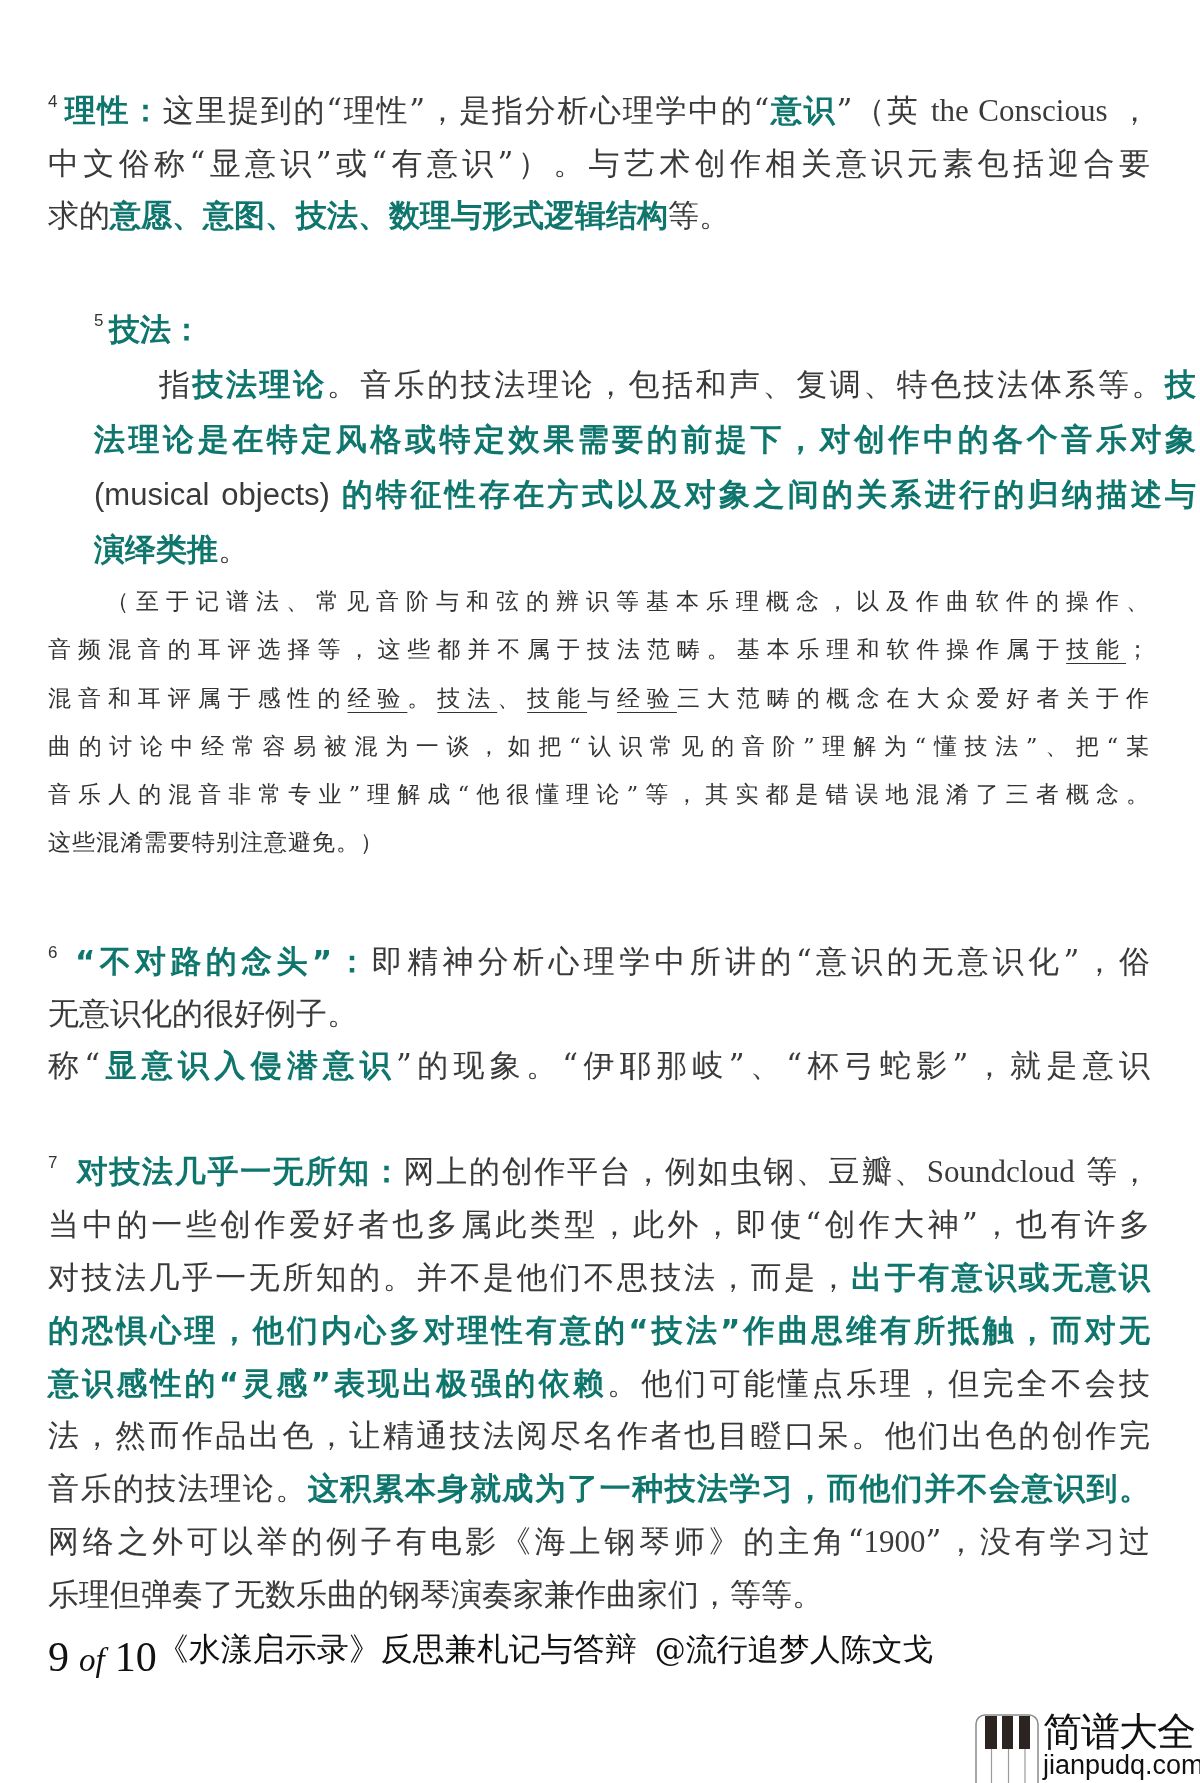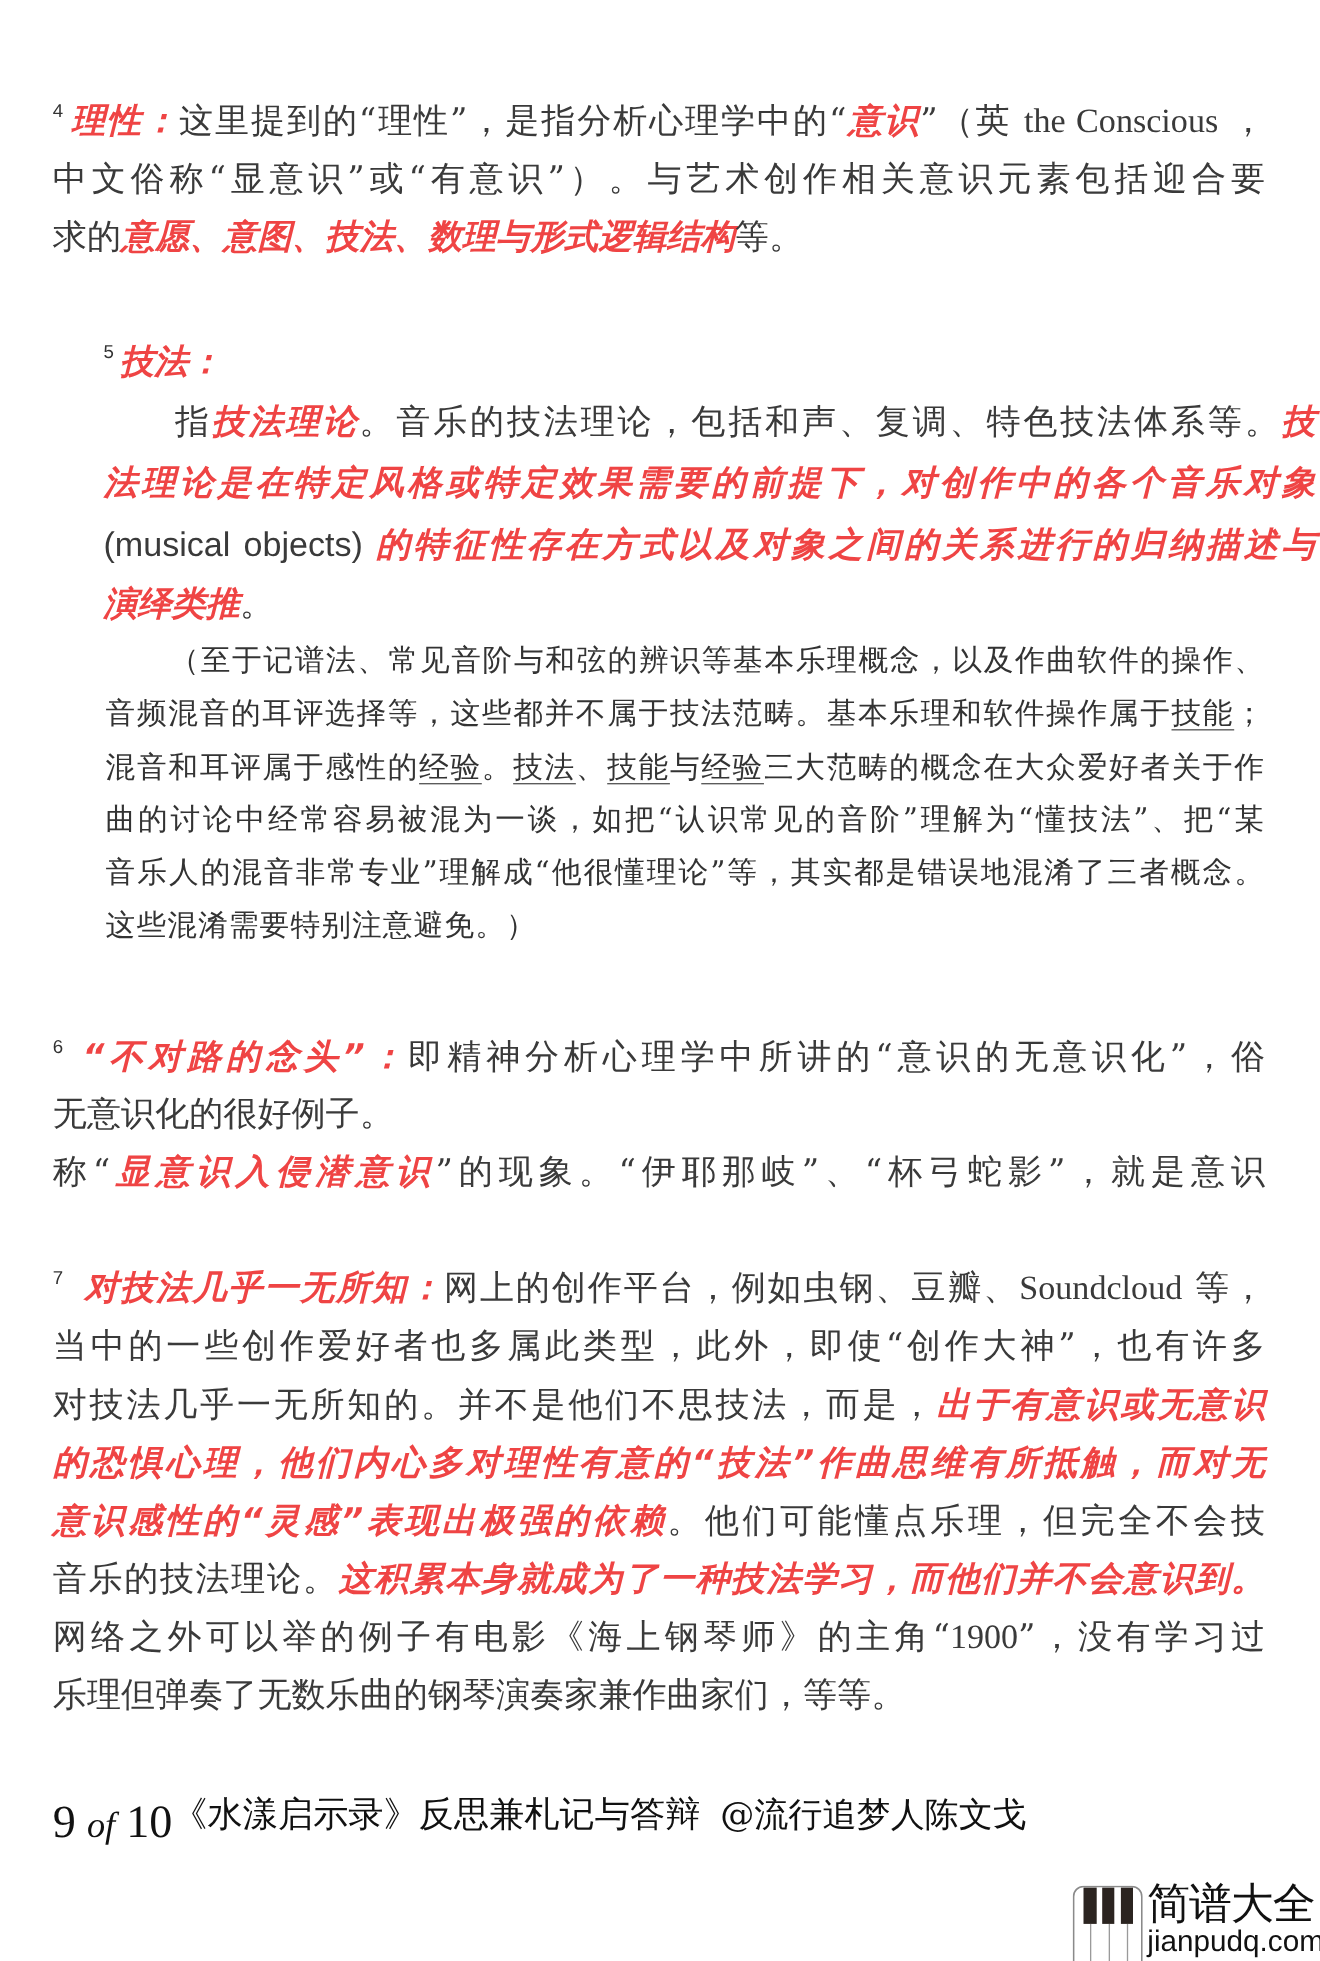--- a/index.html
+++ b/index.html
@@ -14,27 +14,27 @@
       text-align: justify; text-align-last: justify;
       font-family: "DejaVu Serif", serif; font-size: 31px;
     }
     .line.last { text-align: left; text-align-last: left; }
 
     .note-4 { top: 84px; }
     .note-4 .line { height: 52.5px; line-height: 52.5px; }
     .note-5 { top: 302px; margin-left: 46px; }
     .note-5 .line { height: 55px; line-height: 55px; }
     .aside { top: 577px; color: #333333; }
-    .aside .line { height: 48.3px; line-height: 48.3px; font-size: 27px; letter-spacing: 1px; margin-left: 48px; }
+    .aside .line { height: 48.3px; line-height: 48.3px; font-size: 23px; letter-spacing: 1px; }
     .note-6 { top: 935px; }
     .note-6 .line { height: 52px; line-height: 52px; }
     .note-7 { top: 1145px; }
     .note-7 .line { height: 52.9px; line-height: 52.9px; }
 
-    .b { font-family: "DejaVu Sans", sans-serif; font-weight: bold; color: #ef4444; font-style: italic; }
+    .b { font-family: "DejaVu Sans", sans-serif; font-weight: bold; color: #0f766e; }
     .lat { font-family: "Liberation Serif", serif; }
     .lsans { font-family: "Liberation Sans", sans-serif; }
     .u { text-decoration: underline; text-decoration-thickness: 1px; text-underline-offset: 6px; }
     .sup {
       display: inline-block; font-family: "Liberation Sans", sans-serif;
       font-size: 17px; line-height: 17px; vertical-align: 14px;
       width: 15px; text-align: left; color: #333; letter-spacing: 0;
     }
     .sup.wide { width: 27px; }
     .indent-main { padding-left: 65px; }
@@ -97,20 +97,21 @@
   <div class="line last"><span>无意识化的很好例子。</span></div>
   <div class="line"><span>称“</span><span class="b">显意识入侵潜意识</span><span>”的现象。“伊耶那岐”、“杯弓蛇影”，就是意识</span></div>
 </div>
 
 <div class="note note-7">
   <div class="line"><span class="sup wide">7</span><span class="b">对技法几乎一无所知：</span><span>网上的创作平台，例如虫钢、豆瓣、</span><span class="lat">Soundcloud</span><span> 等，</span></div>
   <div class="line"><span>当中的一些创作爱好者也多属此类型，此外，即使“创作大神”，也有许多</span></div>
   <div class="line"><span>对技法几乎一无所知的。并不是他们不思技法，而是，</span><span class="b">出于有意识或无意识</span></div>
   <div class="line"><span class="b">的恐惧心理，他们内心多对理性有意的“技法”作曲思维有所抵触，而对无</span></div>
   <div class="line"><span class="b">意识感性的“灵感”表现出极强的依赖</span><span>。他们可能懂点乐理，但完全不会技</span></div>
+  <div class="line"><span>法，然而作品出色，让精通技法阅尽名作者也目瞪口呆。他们出色的创作完</span></div>
   <div class="line"><span>音乐的技法理论。</span><span class="b">这积累本身就成为了一种技法学习，而他们并不会意识到。</span></div>
   <div class="line"><span>网络之外可以举的例子有电影《海上钢琴师》的主角“</span><span class="lat">1900</span><span>”，没有学习过</span></div>
   <div class="line last"><span>乐理但弹奏了无数乐曲的钢琴演奏家兼作曲家们，等等。</span></div>
 </div>
 
 <div class="footer">
   <div class="pagenum"><span>9</span><span class="of">of</span><span>10</span></div>
   <div class="footer-right">
     <span class="doc-title">《水漾启示录》反思兼札记与答辩</span>
     <span class="author">@流行追梦人陈文戈</span>

